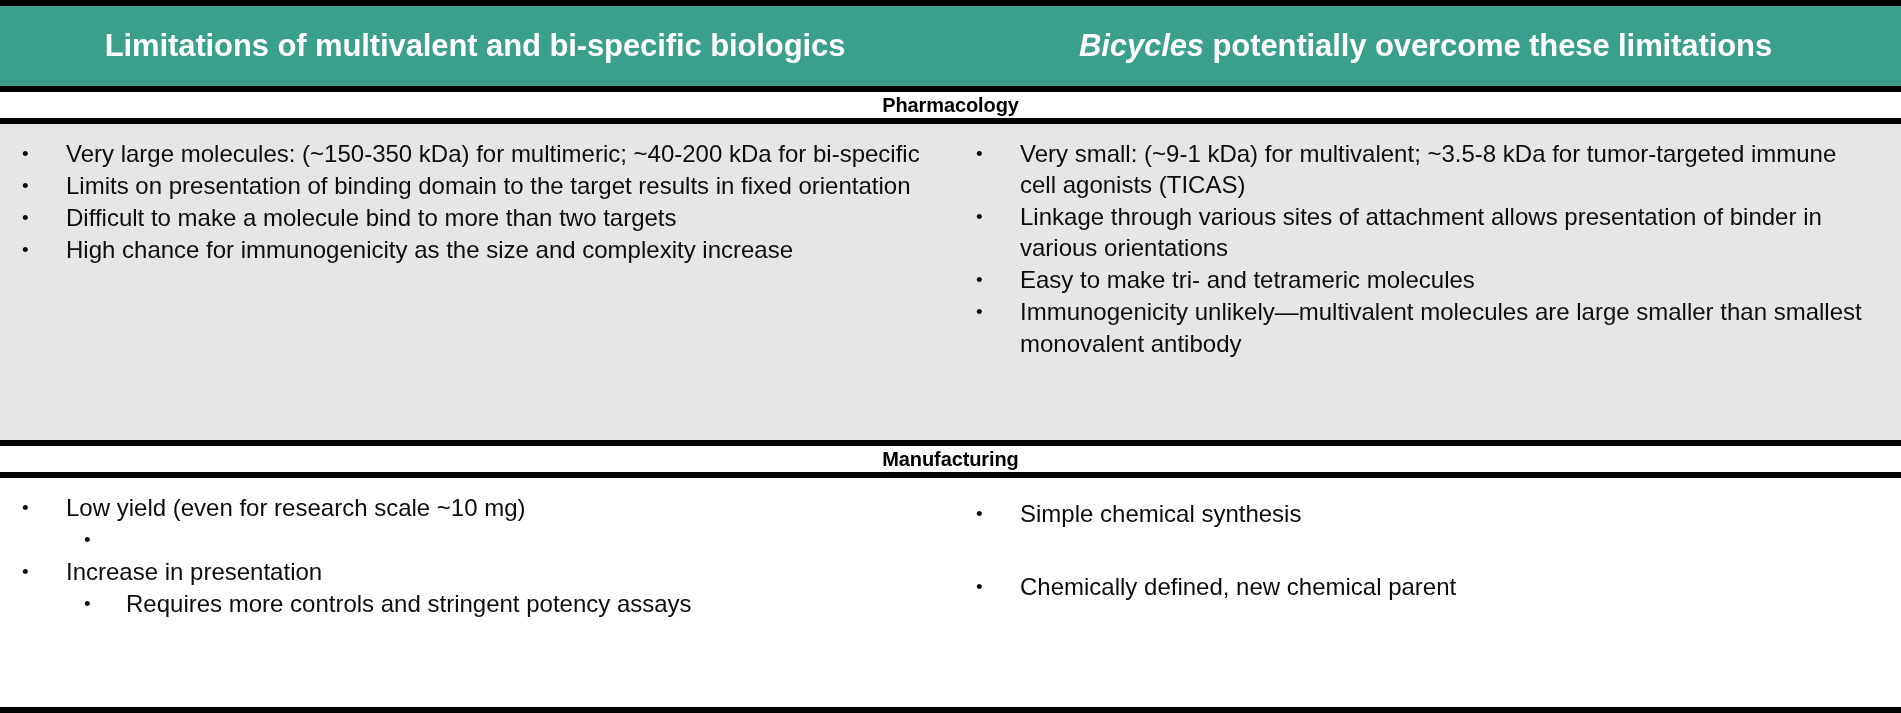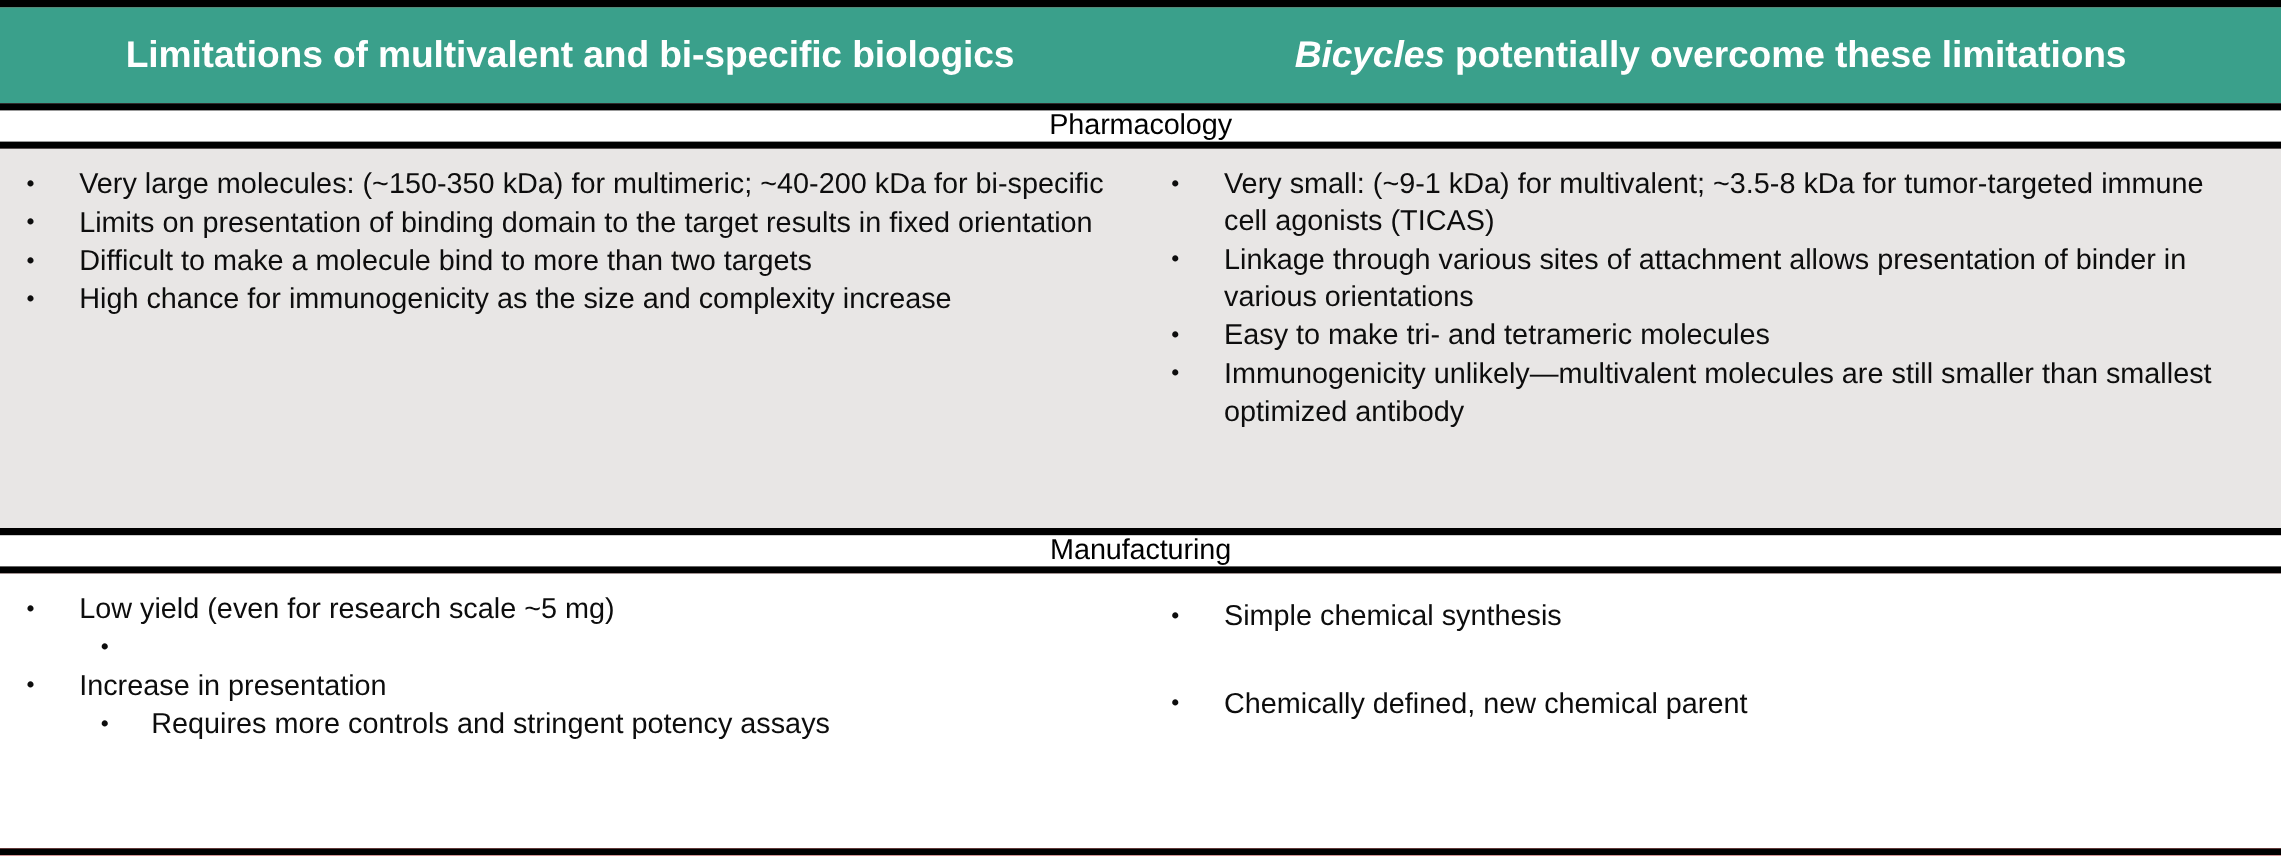--- a/index.html
+++ b/index.html
@@ -8,21 +8,21 @@
     width: 1901px;
     height: 713px;
     background: #ffffff;
     font-family: "Liberation Sans", sans-serif;
   }
 
   .figure {
     position: relative;
     width: 1901px;
     height: 713px;
-    background: #ef4444;
+    background: #3b82f6;
     overflow: hidden;
   }
 
   
   .rule-top {
     position: absolute;
     left: 0; top: 0;
     width: 1901px;
     height: 6px;
     background: #000000;
@@ -61,22 +61,22 @@
     left: 0;
     width: 1901px;
     background: #ffffff;
     border-top: 6px solid #000000;
     border-bottom: 6px solid #000000;
     display: flex;
     align-items: center;
     justify-content: center;
   }
   .section-head-label {
-    font-size: 24px;
-    font-weight: normal;
+    font-size: 20px;
+    font-weight: bold;
     color: #000000;
     line-height: 1;
     letter-spacing: -0.1px;
   }
   #section-head-pharmacology { top: 86px;  height: 38px; }
   #section-head-manufacturing { top: 440px; height: 38px; text-align: center; }
 
   
   .content-band {
     position: absolute;
@@ -197,36 +197,36 @@
           <li class="bullet">
             <span class="marker">•</span>
             <span class="btext">Linkage through various sites of attachment allows presentation of binder in various orientations</span>
           </li>
           <li class="bullet">
             <span class="marker">•</span>
             <span class="btext">Easy to make tri- and tetrameric molecules</span>
           </li>
           <li class="bullet">
             <span class="marker">•</span>
-            <span class="btext">Immunogenicity unlikely—multivalent molecules are still smaller than smallest optimized antibody</span>
+            <span class="btext">Immunogenicity unlikely—multivalent molecules are large smaller than smallest monovalent antibody</span>
           </li>
         </ul>
     </div>
   </div>
 
   <div class="section-head" id="section-head-manufacturing">
     <span class="section-head-label">Manufacturing</span>
   </div>
 
   <div class="content-band" id="content-manufacturing">
     <div class="col left">
       <ul class="bullets">
           <li class="bullet">
             <span class="marker">•</span>
-            <span class="btext">Low yield (even for research scale ~5 mg)</span>
+            <span class="btext">Low yield (even for research scale ~10 mg)</span>
           </li>
           <li class="bullet sub">
             <span class="marker">•</span>
           </li>
           <li class="bullet">
             <span class="marker">•</span>
             <span class="btext">Increase in presentation</span>
           </li>
           <li class="bullet sub">
             <span class="marker">•</span>

